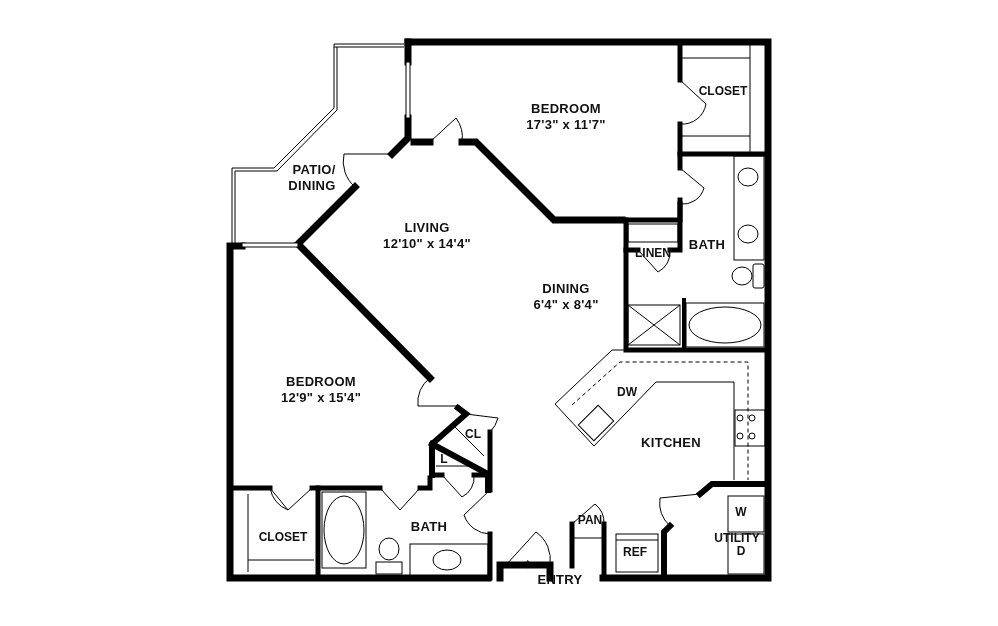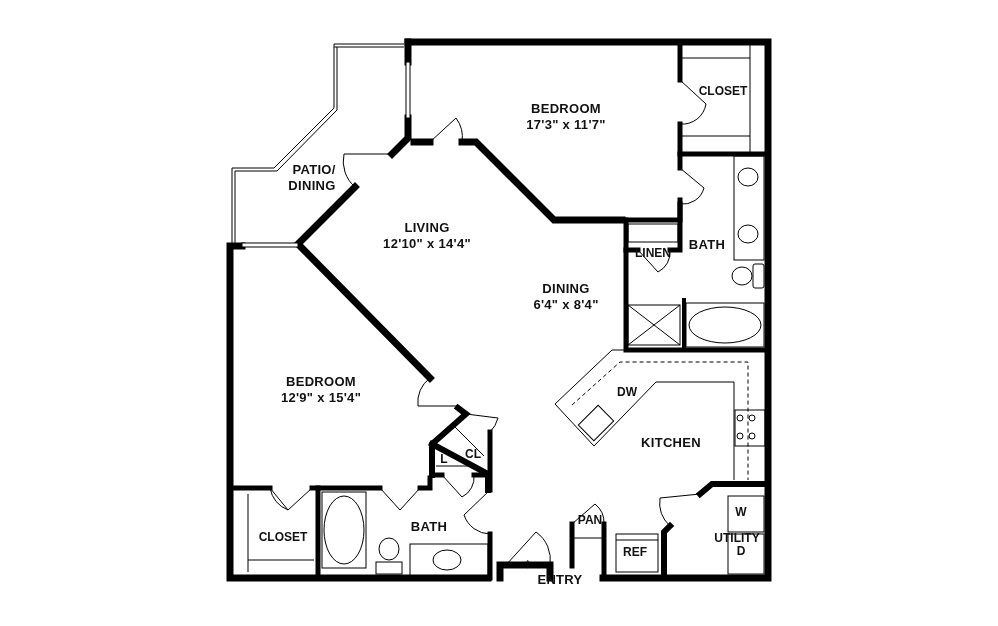--- a/index.html
+++ b/index.html
@@ -149,21 +149,21 @@
 <div class="lbl big" style="left:566px;top:297px;">
   <div>DINING</div>
   <div>6'4" x 8'4"</div>
 </div>
 <div class="lbl sm" style="left:653px;top:233px;margin-top:20px;">LINEN</div>
 <div class="lbl big" style="left:707px;top:245px;">BATH</div>
 <div class="lbl big" style="left:321px;top:390px;">
   <div>BEDROOM</div>
   <div>12'9" x 15'4"</div>
 </div>
-<div class="lbl sm" style="left:473px;top:454px;">CL</div>
+<div class="lbl sm" style="left:473px;top:434px;">CL</div>
 <div class="lbl sm" style="left:444px;top:459px;">L</div>
 <div class="lbl big" style="left:671px;top:443px;">KITCHEN</div>
 <div class="lbl sm" style="left:627px;top:392px;">DW</div>
 <div class="lbl sm" style="left:283px;top:537px;">CLOSET</div>
 <div class="lbl big" style="left:429px;top:527px;">BATH</div>
 <div class="lbl sm" style="left:590px;top:520px;">PAN</div>
 <div class="lbl sm" style="left:635px;top:552px;">REF</div>
 <div class="lbl sm" style="left:697px;top:538px;margin-left:40px;">UTILITY</div>
 <div class="lbl sm" style="left:741px;top:512px;">W</div>
 <div class="lbl sm" style="left:741px;top:551px;">D</div>

